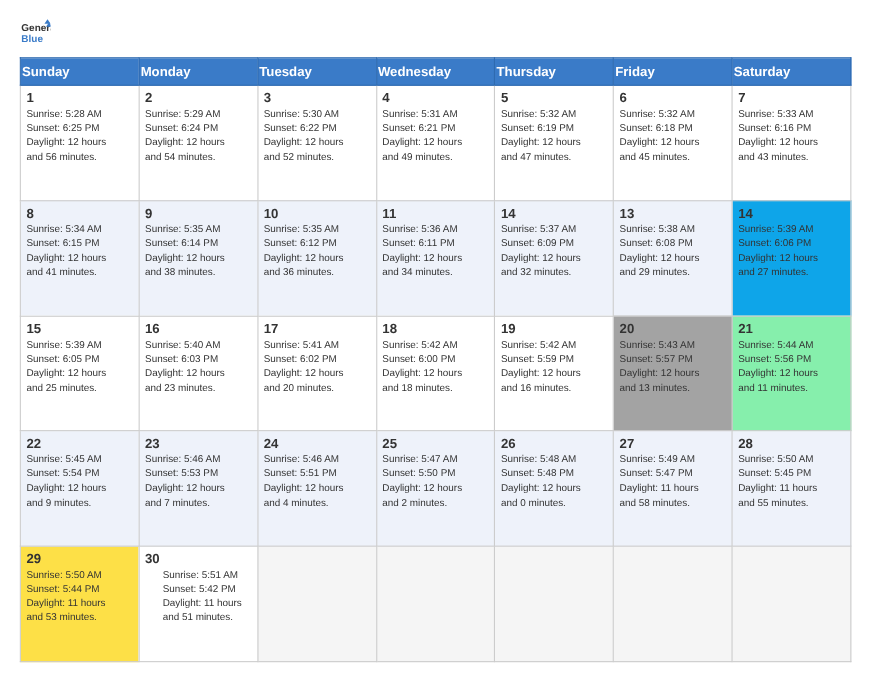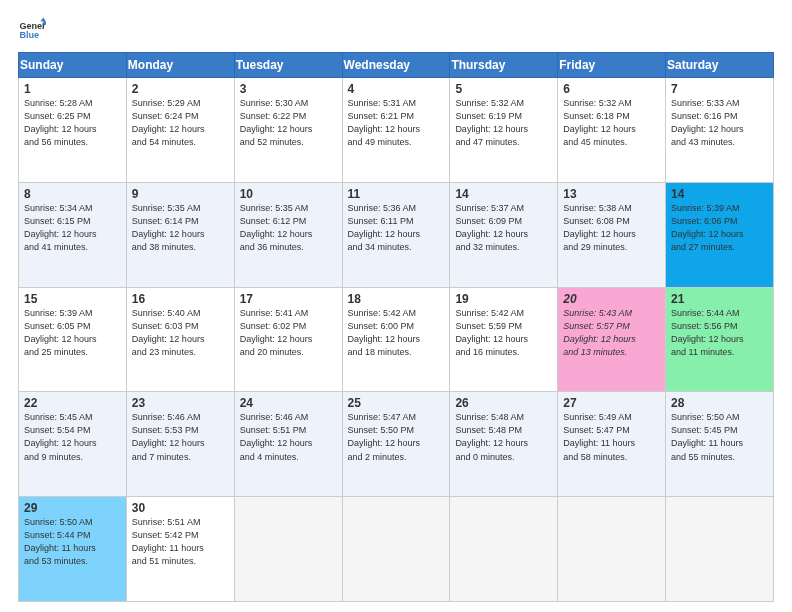--- a/index.html
+++ b/index.html
@@ -258,21 +258,21 @@
 Daylight: 12 hours
 and 18 minutes.</div>
           </td>
           <td style="background: rgb(255, 255, 255);">
             <span class="day-num">19</span>
             <div class="day-info" style="white-space: pre-line;">Sunrise: 5:42 AM
 Sunset: 5:59 PM
 Daylight: 12 hours
 and 16 minutes.</div>
           </td>
-          <td style="background: #f9a8d4; font-style: italic;">
+          <td style="background: #a3a3a3;">
             <span class="day-num">20</span>
             <div class="day-info" style="white-space: pre-line;">Sunrise: 5:43 AM
 Sunset: 5:57 PM
 Daylight: 12 hours
 and 13 minutes.</div>
           </td>
           <td style="background: #86efac;">
             <span class="day-num">21</span>
             <div class="day-info" style="white-space: pre-line;">Sunrise: 5:44 AM
 Sunset: 5:56 PM
@@ -325,30 +325,30 @@
           </td>
           <td style="background: rgb(238, 242, 250);">
             <span class="day-num">28</span>
             <div class="day-info" style="white-space: pre-line;">Sunrise: 5:50 AM
 Sunset: 5:45 PM
 Daylight: 11 hours
 and 55 minutes.</div>
           </td>
         </tr>
         <tr>
-          <td style="background: #7dd3fc;">
+          <td style="background: #fde047;">
             <span class="day-num">29</span>
             <div class="day-info" style="white-space: pre-line;">Sunrise: 5:50 AM
 Sunset: 5:44 PM
 Daylight: 11 hours
 and 53 minutes.</div>
           </td>
           <td style="background: rgb(255, 255, 255);">
             <span class="day-num">30</span>
-            <div class="day-info" style="white-space: pre-line;">Sunrise: 5:51 AM
+            <div class="day-info" style="white-space: pre-line; margin-left: 16px;">Sunrise: 5:51 AM
 Sunset: 5:42 PM
 Daylight: 11 hours
 and 51 minutes.</div>
           </td>
           <td class="empty"></td>
           <td class="empty"></td>
           <td class="empty"></td>
           <td class="empty"></td>
           <td class="empty"></td>
         </tr>

